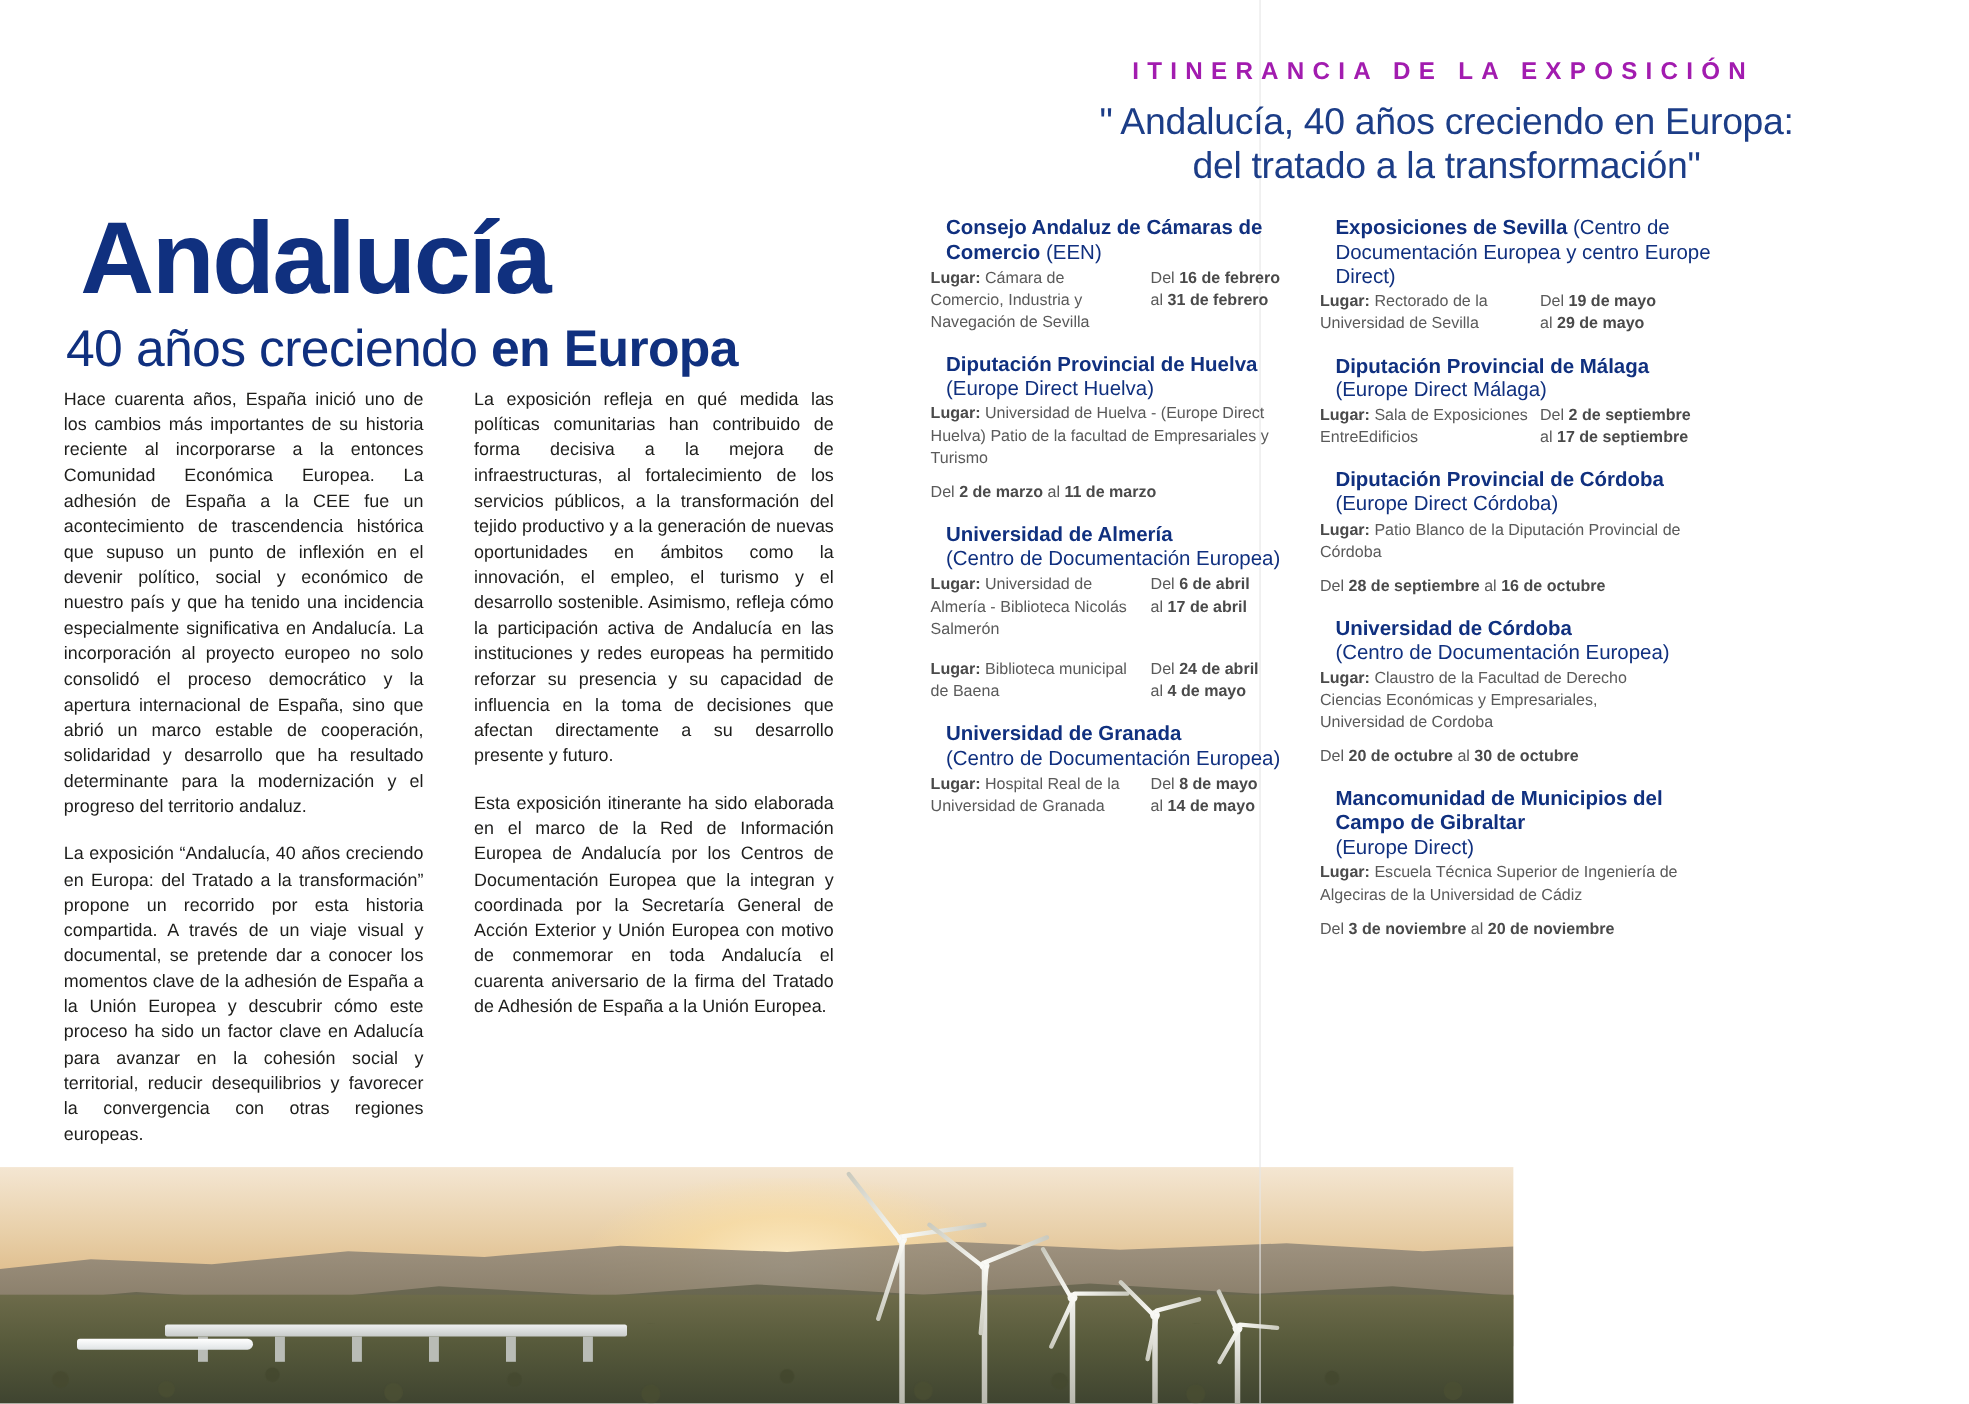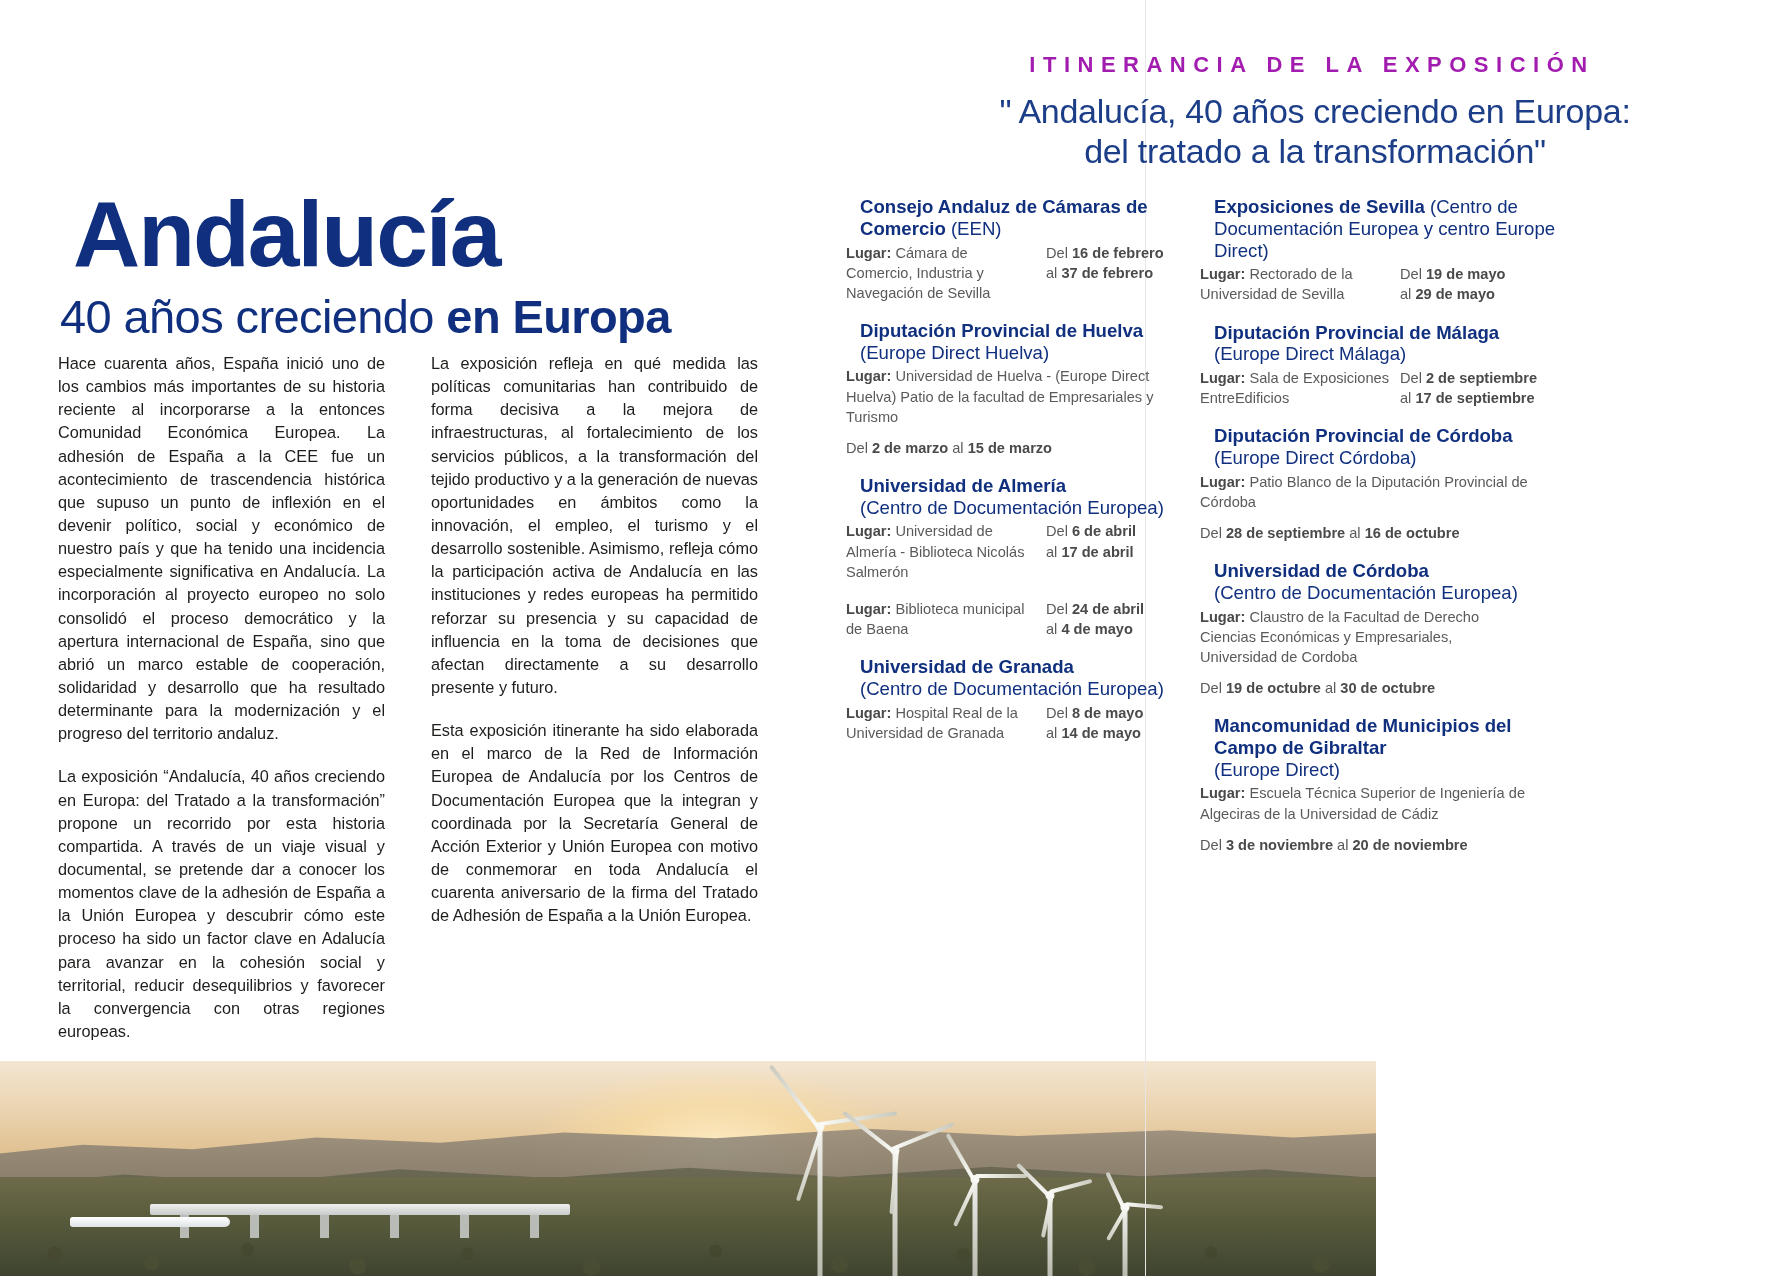--- a/index.html
+++ b/index.html
@@ -243,29 +243,29 @@
       <div>" Andalucía, 40 años creciendo en Europa:</div>
       <div>del tratado a la transformación"</div>
     </div>
 
     <div class="grid">
       <div class="gcol left" id="col-left">
           <div class="entry">
             <h3><span>Consejo Andaluz de Cámaras de Comercio</span><span class="light"> (EEN)</span></h3>
             <div class="body">
               <div class="place"><b>Lugar:</b> Cámara de Comercio, Industria y Navegación de Sevilla</div>
-              <div class="dates">Del <b>16 de febrero</b><br>al <b>37 de febrero</b></div>
+              <div class="dates">Del <b>16 de febrero</b><br>al <b>31 de febrero</b></div>
             </div>
           </div>
           <div class="entry wide">
             <h3><span>Diputación Provincial de Huelva</span><span class="light"> (Europe Direct Huelva)</span></h3>
             <div class="body">
               <div class="place"><b>Lugar:</b> Universidad de Huelva - (Europe Direct Huelva) Patio de la facultad de Empresariales y Turismo</div>
             </div>
-            <div class="dates-inline">Del <b>2 de marzo</b> al <b>15 de marzo</b></div>
+            <div class="dates-inline">Del <b>2 de marzo</b> al <b>11 de marzo</b></div>
           </div>
           <div class="entry">
             <h3><span>Universidad de Almería</span><br><span class="light">(Centro de Documentación Europea)</span></h3>
             <div class="body">
               <div class="place"><b>Lugar:</b> Universidad de Almería - Biblioteca Nicolás Salmerón</div>
               <div class="dates">Del <b>6 de abril</b><br>al <b>17 de abril</b></div>
             </div>
           </div>
           <div class="entry">
             <div class="body">
@@ -301,21 +301,21 @@
             <div class="body">
               <div class="place"><b>Lugar:</b> Patio Blanco de la Diputación Provincial de Córdoba</div>
             </div>
             <div class="dates-inline">Del <b>28 de septiembre</b> al <b>16 de octubre</b></div>
           </div>
           <div class="entry wide">
             <h3><span>Universidad de Córdoba</span><br><span class="light">(Centro de Documentación Europea)</span></h3>
             <div class="body">
               <div class="place"><b>Lugar:</b> Claustro de la Facultad de Derecho Ciencias Económicas y Empresariales, Universidad de Cordoba</div>
             </div>
-            <div class="dates-inline">Del <b>19 de octubre</b> al <b>30 de octubre</b></div>
+            <div class="dates-inline">Del <b>20 de octubre</b> al <b>30 de octubre</b></div>
           </div>
           <div class="entry wide">
             <h3><span>Mancomunidad de Municipios del Campo de Gibraltar</span><br><span class="light">(Europe Direct)</span></h3>
             <div class="body">
               <div class="place"><b>Lugar:</b> Escuela Técnica Superior de Ingeniería de Algeciras de la Universidad de Cádiz</div>
             </div>
             <div class="dates-inline">Del <b>3 de noviembre</b> al <b>20 de noviembre</b></div>
           </div>
         </div>
     </div>

